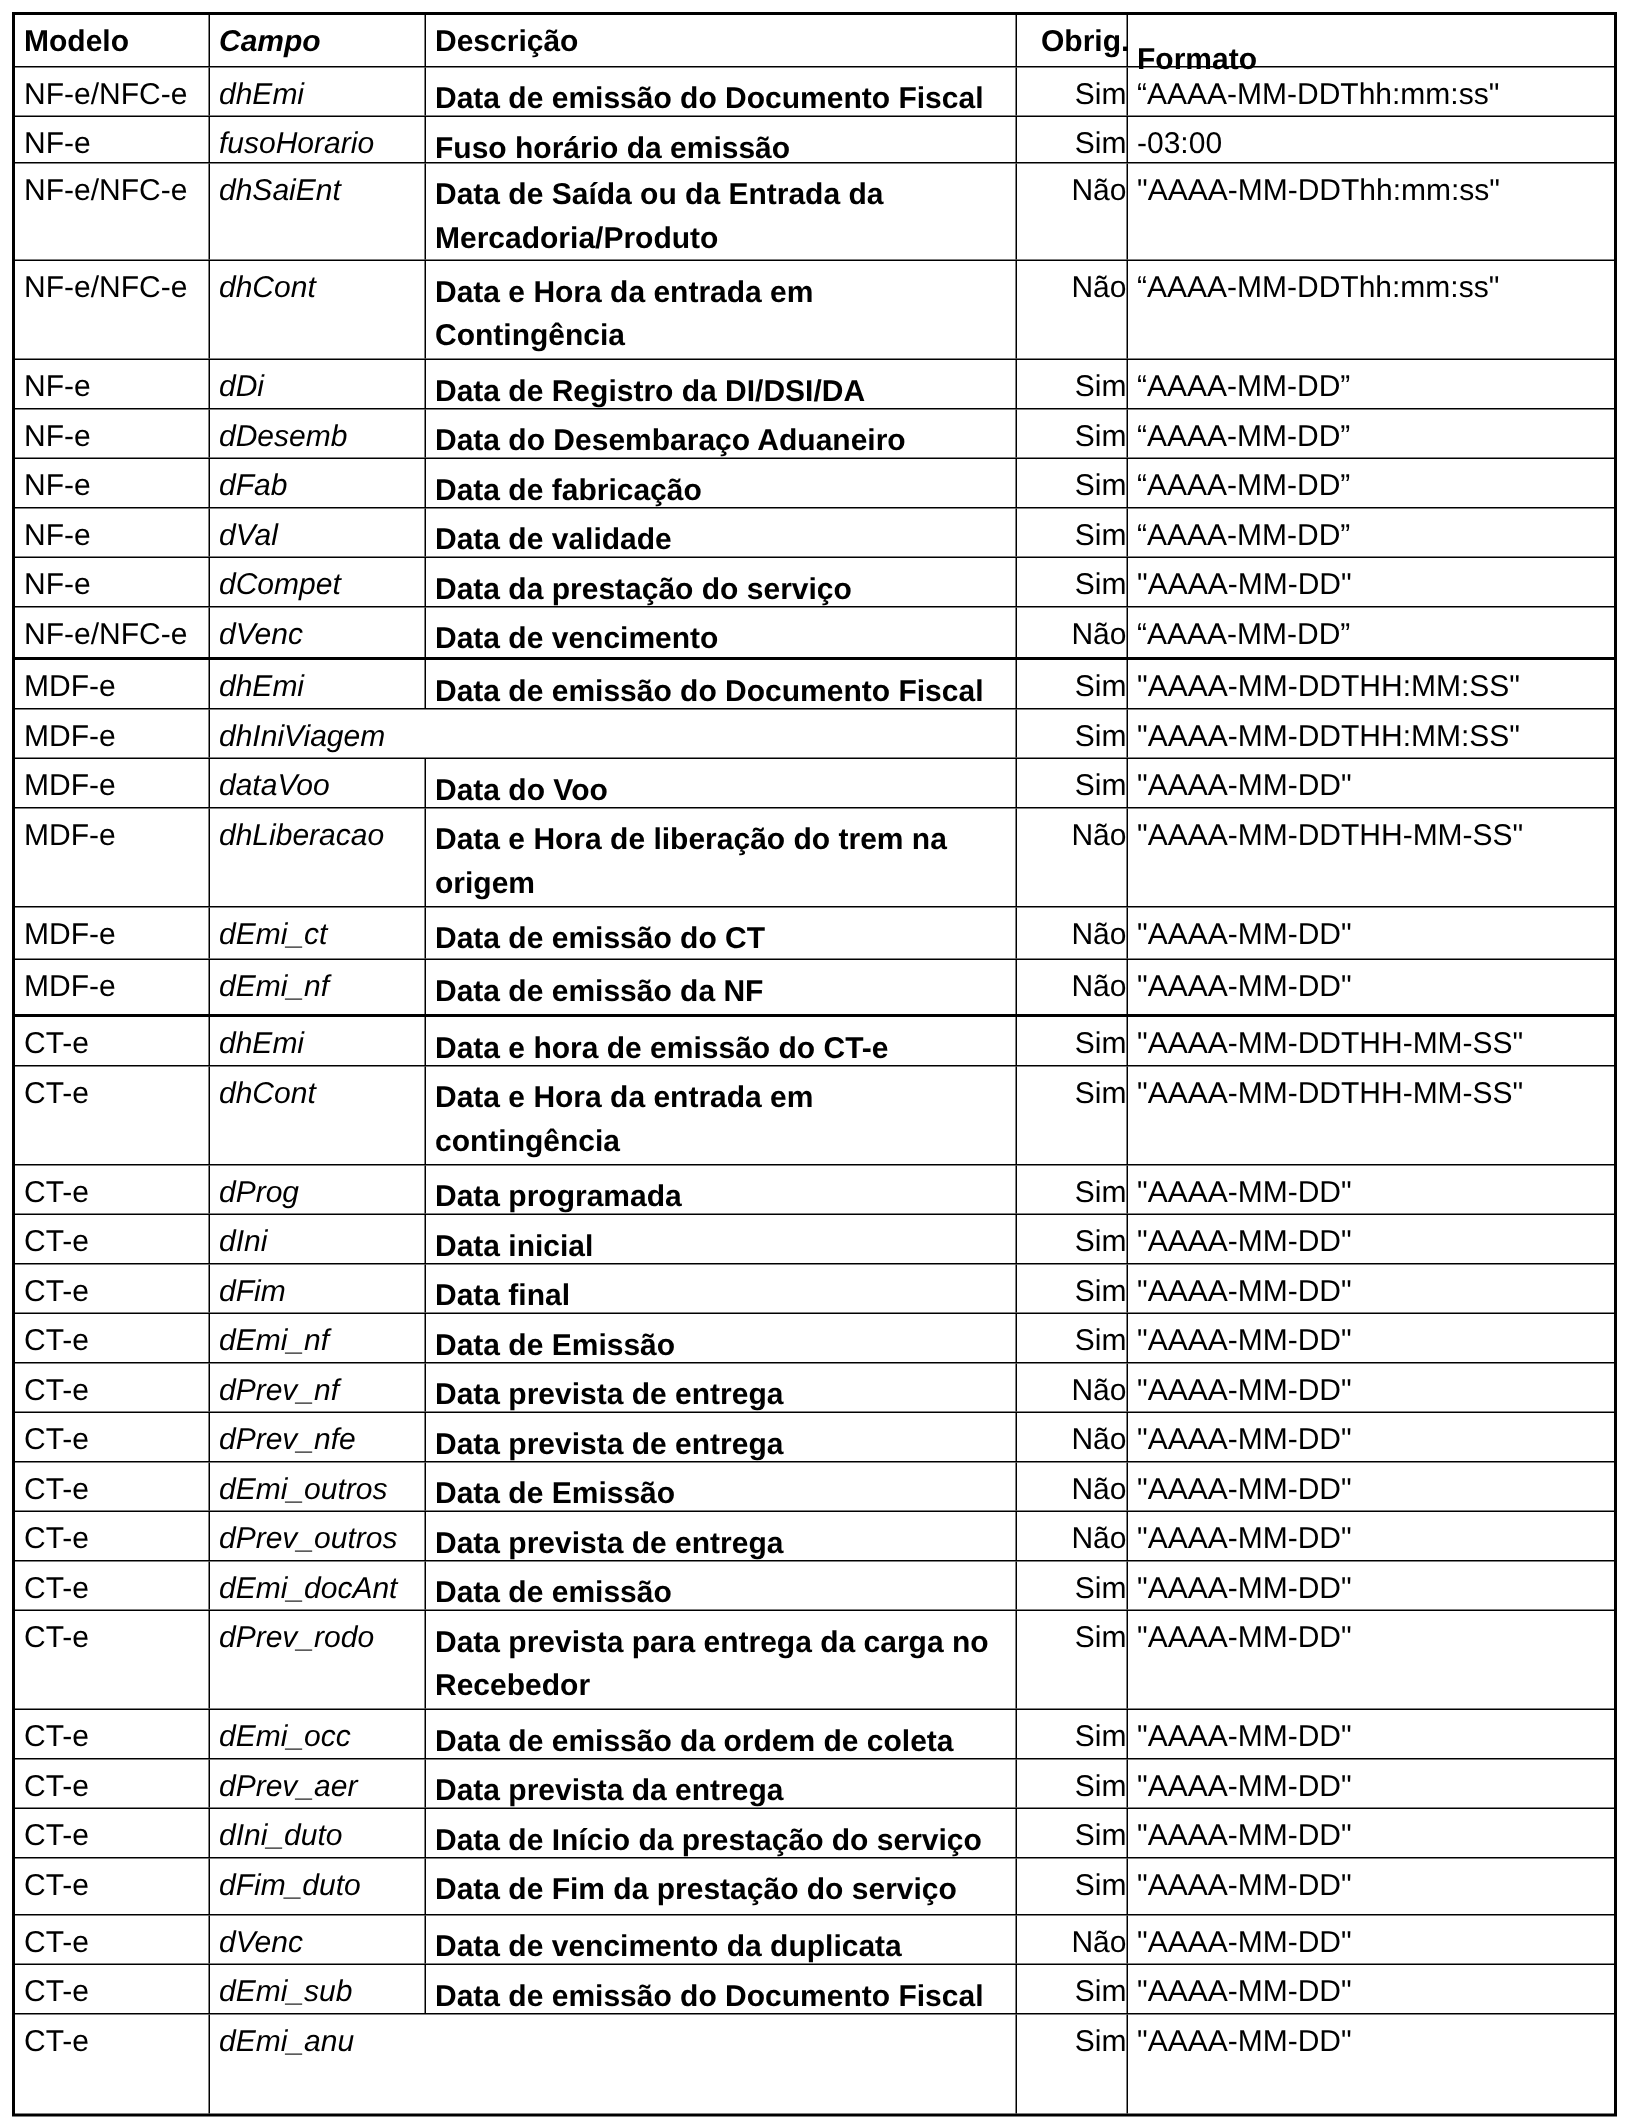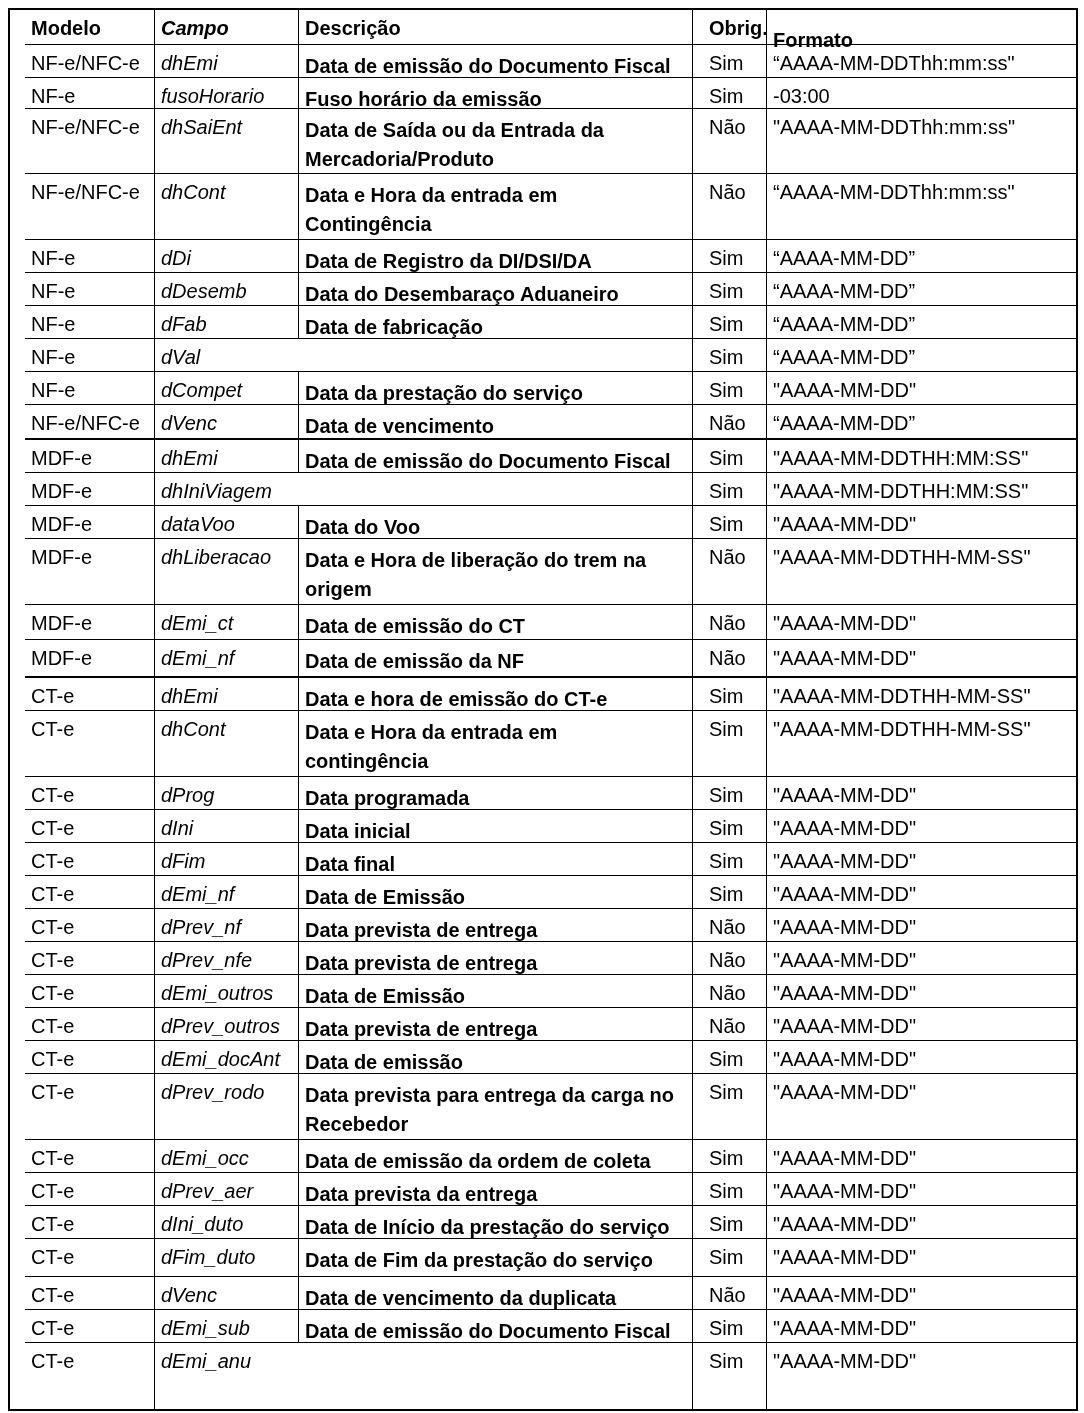--- a/index.html
+++ b/index.html
@@ -1,29 +1,29 @@
 <!DOCTYPE html>
 <html><head>
 <meta charset="utf-8">
 <style>
   html, body { margin: 0; padding: 0; background: #ffffff; }
   body { width: 1084px; height: 1413px; position: relative; overflow: hidden;
          font-family: "Liberation Sans", "DejaVu Sans", sans-serif; color: #000; }
   #tbl { position: absolute; left: 8px; top: 8px; width: 1070px; height: 1403px;
          border: 2px solid #000; box-sizing: border-box; }
-  .row { position: absolute; left: 0; right: 0; border-bottom: 1px solid #000; box-sizing: border-box; margin-left: 15px; }
+  .row { position: absolute; left: 0; right: 0; border-bottom: 1px solid #000; box-sizing: border-box; }
   .row.thick { border-bottom: 2px solid #000; }
   .row.last { border-bottom: none; }
   .cell { position: absolute; top: 0; bottom: 0; box-sizing: border-box; padding: 4px 6px 0 6px;
           font-size: 20px; line-height: 29px; white-space: nowrap; }
   .cell + .cell { border-left: 1px solid #000; }
   .c0 { left: 0; width: 129px; }
   .c1 { left: 129px; width: 144px; font-style: italic; }
   .c2 { left: 273px; width: 394px; padding-top: 7px; white-space: normal; font-weight: bold; }
-  .c3 { left: 667px; width: 74px; text-align: left; padding-left: 16px; padding-right: 0; }
+  .c3 { left: 667px; width: 74px; text-align: right; padding-left: 16px; padding-right: 0; }
   .c4 { left: 741px; right: 0; }
   .hdr .cell { font-weight: bold; padding-top: 4px; }
   .hdr .c4 { padding-top: 16px; }
   .hdr .c2 { padding-top: 4px; }
 </style>
 </head>
 <body>
 
 <div id="tbl">
   <div class="row hdr" style="top:0;height:35px;">
@@ -79,20 +79,21 @@
       <div class="row" style="top: 296px; height: 33px;">
         <div class="cell c0">NF-e</div>
         <div class="cell c1">dFab</div>
         <div class="cell c2">Data de fabricação</div>
         <div class="cell c3">Sim</div>
         <div class="cell c4">“AAAA-MM-DD”</div>
       </div>
       <div class="row" style="top: 329px; height: 33px;">
         <div class="cell c0">NF-e</div>
         <div class="cell c1">dVal</div>
+        <div class="cell c2">Data de validade</div>
         <div class="cell c3">Sim</div>
         <div class="cell c4">“AAAA-MM-DD”</div>
       </div>
       <div class="row" style="top: 362px; height: 33px;">
         <div class="cell c0">NF-e</div>
         <div class="cell c1">dCompet</div>
         <div class="cell c2">Data da prestação do serviço</div>
         <div class="cell c3">Sim</div>
         <div class="cell c4">"AAAA-MM-DD"</div>
       </div>

